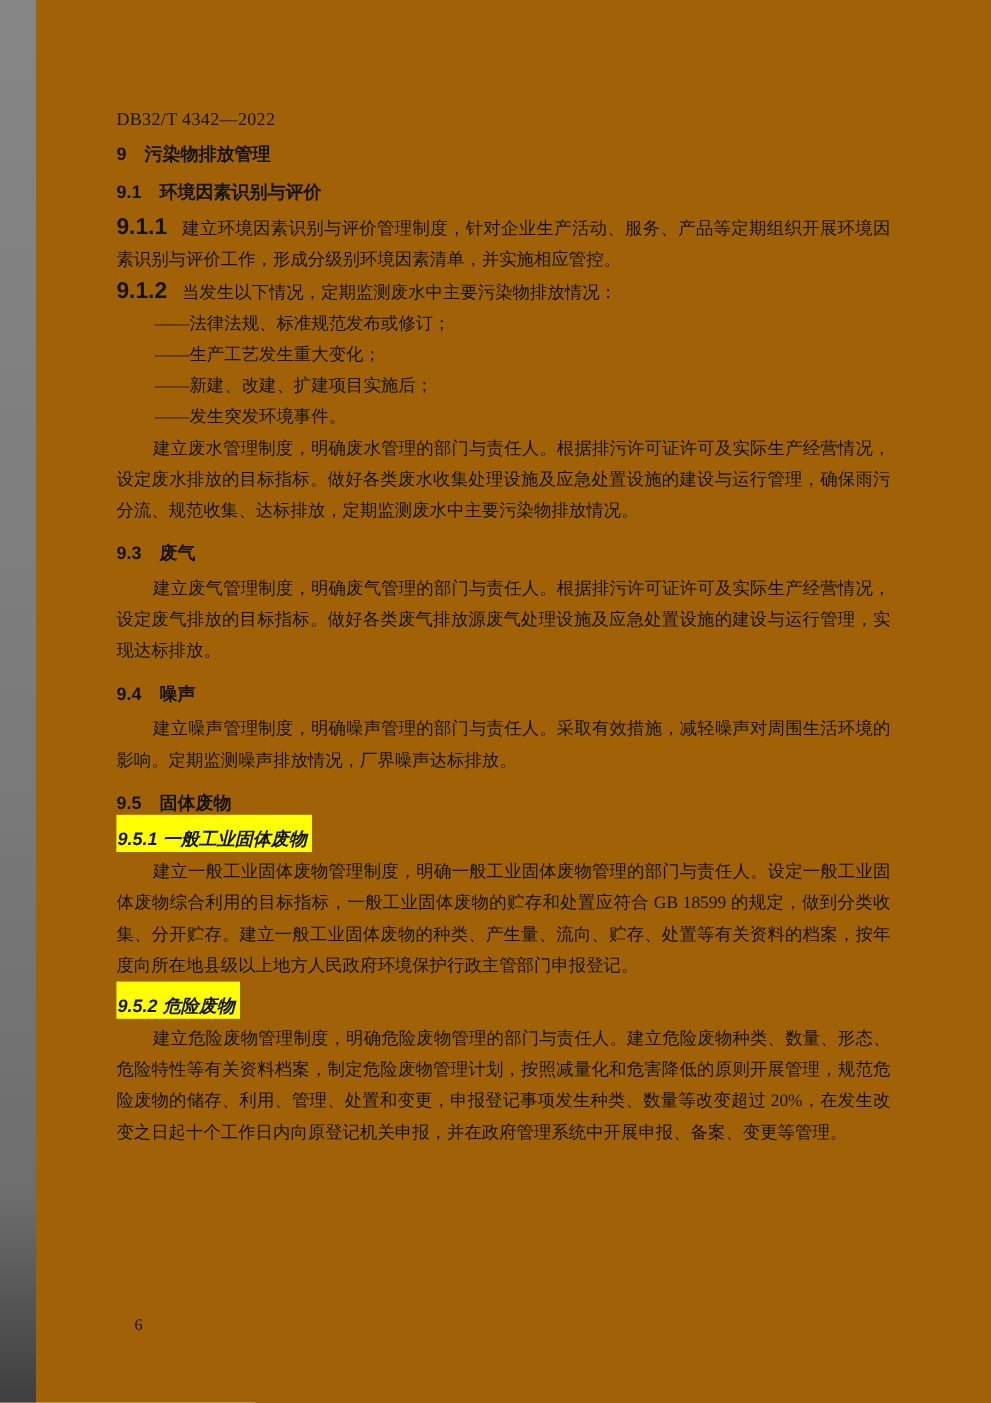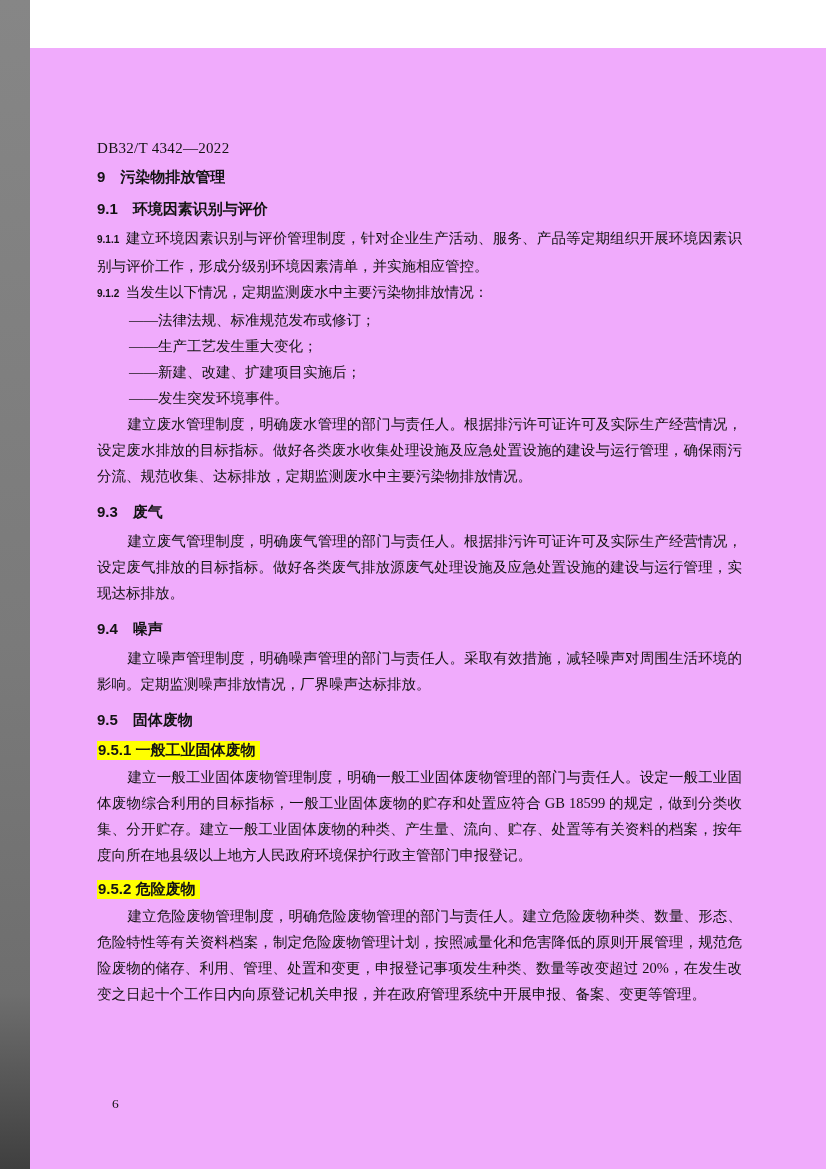--- a/index.html
+++ b/index.html
@@ -13,22 +13,21 @@
   }
   .scan-edge {
     position: absolute;
     left: 0; top: 0;
     width: 30px; height: 1169px;
     background: linear-gradient(180deg, #868686 0%, #7a7a7a 55%, #6e6e6e 85%, #3f3f3f 100%);
   }
   .page {
     position: absolute;
     left: 30px; top: 0; right: 0; bottom: 0;
-    background: #f0abfc;
-    margin-top: 48px;
+    background: #a16207;
   }
   .content {
     position: absolute;
     left: 67px;   
     width: 645px;
     top: 92px;
   }
   .doc-header {
     font-size: 15px;
     margin-bottom: 10px;
@@ -37,24 +36,25 @@
   .blk { font-size: 14.5px; line-height: 26px; }
   .h1, .h2, .h3-highlight, .pnum {
     font-family: "Liberation Sans", "DejaVu Sans", sans-serif;
     font-weight: bold;
   }
   .h1 { font-size: 15px; line-height: 19px; margin: 6px 0 10px; }
   .h2 { font-size: 15px; line-height: 19px; margin: 13px 0 7px; }
   .h3-highlight { font-size: 15px; line-height: 19px; margin: 11px 0 5px; }
   .hl {
     background: var(--hl-color, #ffff00);
-    padding: 0 4px 2px 1px;
+    padding: 12px 4px 2px 1px;
+    font-style: italic;
   }
   .p-num { text-align: justify; }
-  .pnum { margin-right: 0.65em; font-size: 10px; }
+  .pnum { margin-right: 0.65em; font-size: 19px; }
   .p-indent { text-indent: 2.1em; text-align: justify; }
   .dash { margin-left: 2.2em; }
   .page-number {
     position: absolute;
     left: 112px;  
     top: 1096px;
     font-size: 13.5px;
     font-family: "Liberation Serif", "DejaVu Serif", serif;
   }
 </style>

